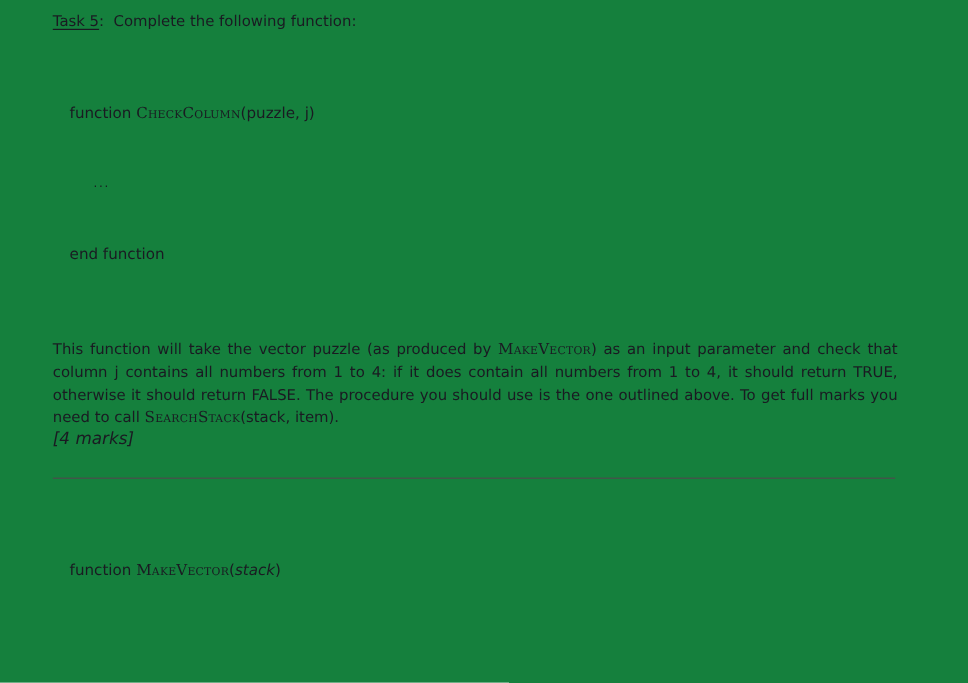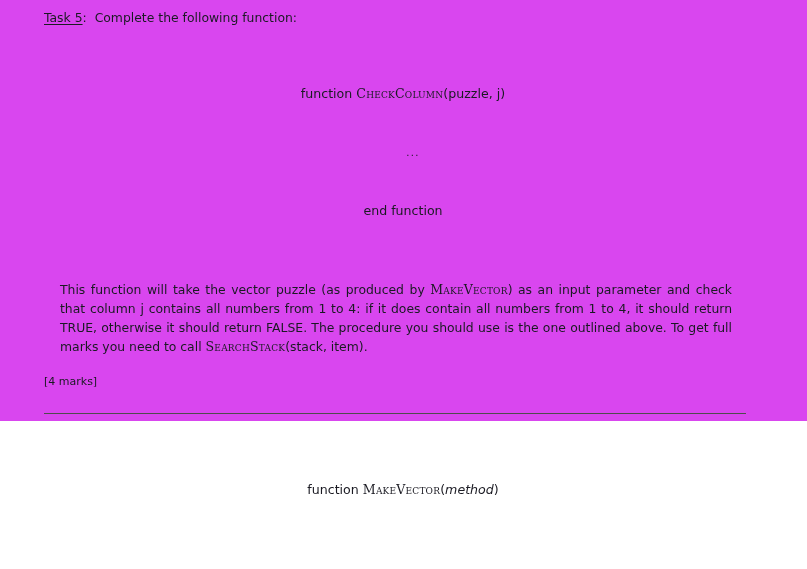--- a/index.html
+++ b/index.html
@@ -10,33 +10,33 @@
   body {
     width: 807px;
     height: 569px;
     overflow: hidden;
     font-family: "DejaVu Sans", sans-serif;
     color: #1a1a22;
   }
   .page {
     position: relative;
     width: 807px;
-    height: 421px;
-    background: #d946ef;
+    height: 569px;
+    background: #15803d;
     box-sizing: border-box;
     padding: 8px 59px 0 44px;
   }
 
   
   .para {
     font-size: 12.4px;
     line-height: 19px;
     text-align: justify;
     text-justify: inter-word;
-    margin: 16px;
+    margin: 0;
     hyphens: none;
   }
   .para-gap-lg { margin-top: 20px; }
   .para-gap-md { margin-top: 17px; }
 
   .task-line { font-size: 12.4px; line-height: 19px; margin: 0; }
   .task-label {
     text-decoration: underline;
     text-underline-offset: 2px;
   }
@@ -49,42 +49,41 @@
     letter-spacing: 0.2px;
   }
   .it { font-style: italic; }
 
   
   .code-block {
     font-size: 12.6px;
     line-height: 19.5px;
     margin: 0;
     white-space: pre;
-    text-align: center;
   }
   .code-line { white-space: pre; display: block; }
   .code-block-1 { margin-top: 18px; margin-left: 14px; }
   .code-block-2 { margin-top: 16px; margin-left: 14px; }
 
   .ellip {
     font-size: 10px;
     letter-spacing: 1.4px;
     vertical-align: 1px;
   }
 
   
   .rule-wrap { margin-top: 22px; height: 12px; }
   .rule {
     border: 0;
     border-top: 1.6px solid #4d4d4d;
     width: 702px;
     margin: 0;
   }
 
-  .marks { font-size: 11px; line-height: 19px; margin: 0; }
+  .marks { font-size: 14px; line-height: 19px; margin: 0; font-style: italic; }
 </style>
 </head>
 <body>
 
 <div class="page">
 
   <p class="task-line"><span class="task-label">Task 5</span><span>:</span>&nbsp;&nbsp;<span>Complete the following function:</span></p>
 
   <div class="code-block code-block-1">
     <span class="code-line"><span>function </span><span class="sc">CheckColumn</span><span>(puzzle, j)</span></span>
@@ -95,21 +94,21 @@
   <p class="para para-gap-lg"><span>This function will take the vector puzzle (as produced by </span><span class="sc">MakeVector</span><span>) as an input parameter and check that column j contains all numbers from 1 to 4: if it does contain all numbers from 1 to 4, it should return TRUE, otherwise it should return FALSE. The procedure you should use is the one outlined above. To get full marks you need to call </span><span class="sc">SearchStack</span><span>(stack, item).</span></p>
 
   <p class="marks para-gap-md">[4 marks]</p>
 
   <div class="rule-wrap">
     <hr class="rule">
   </div>
 
 
   <div class="code-block code-block-2">
-    <span class="code-line"><span>function </span><span class="sc">MakeVector</span><span>(</span><span class="it">method</span><span>)</span></span>
+    <span class="code-line"><span>function </span><span class="sc">MakeVector</span><span>(</span><span class="it">stack</span><span>)</span></span>
 
     
 
     
 
     
     
     
     
     

